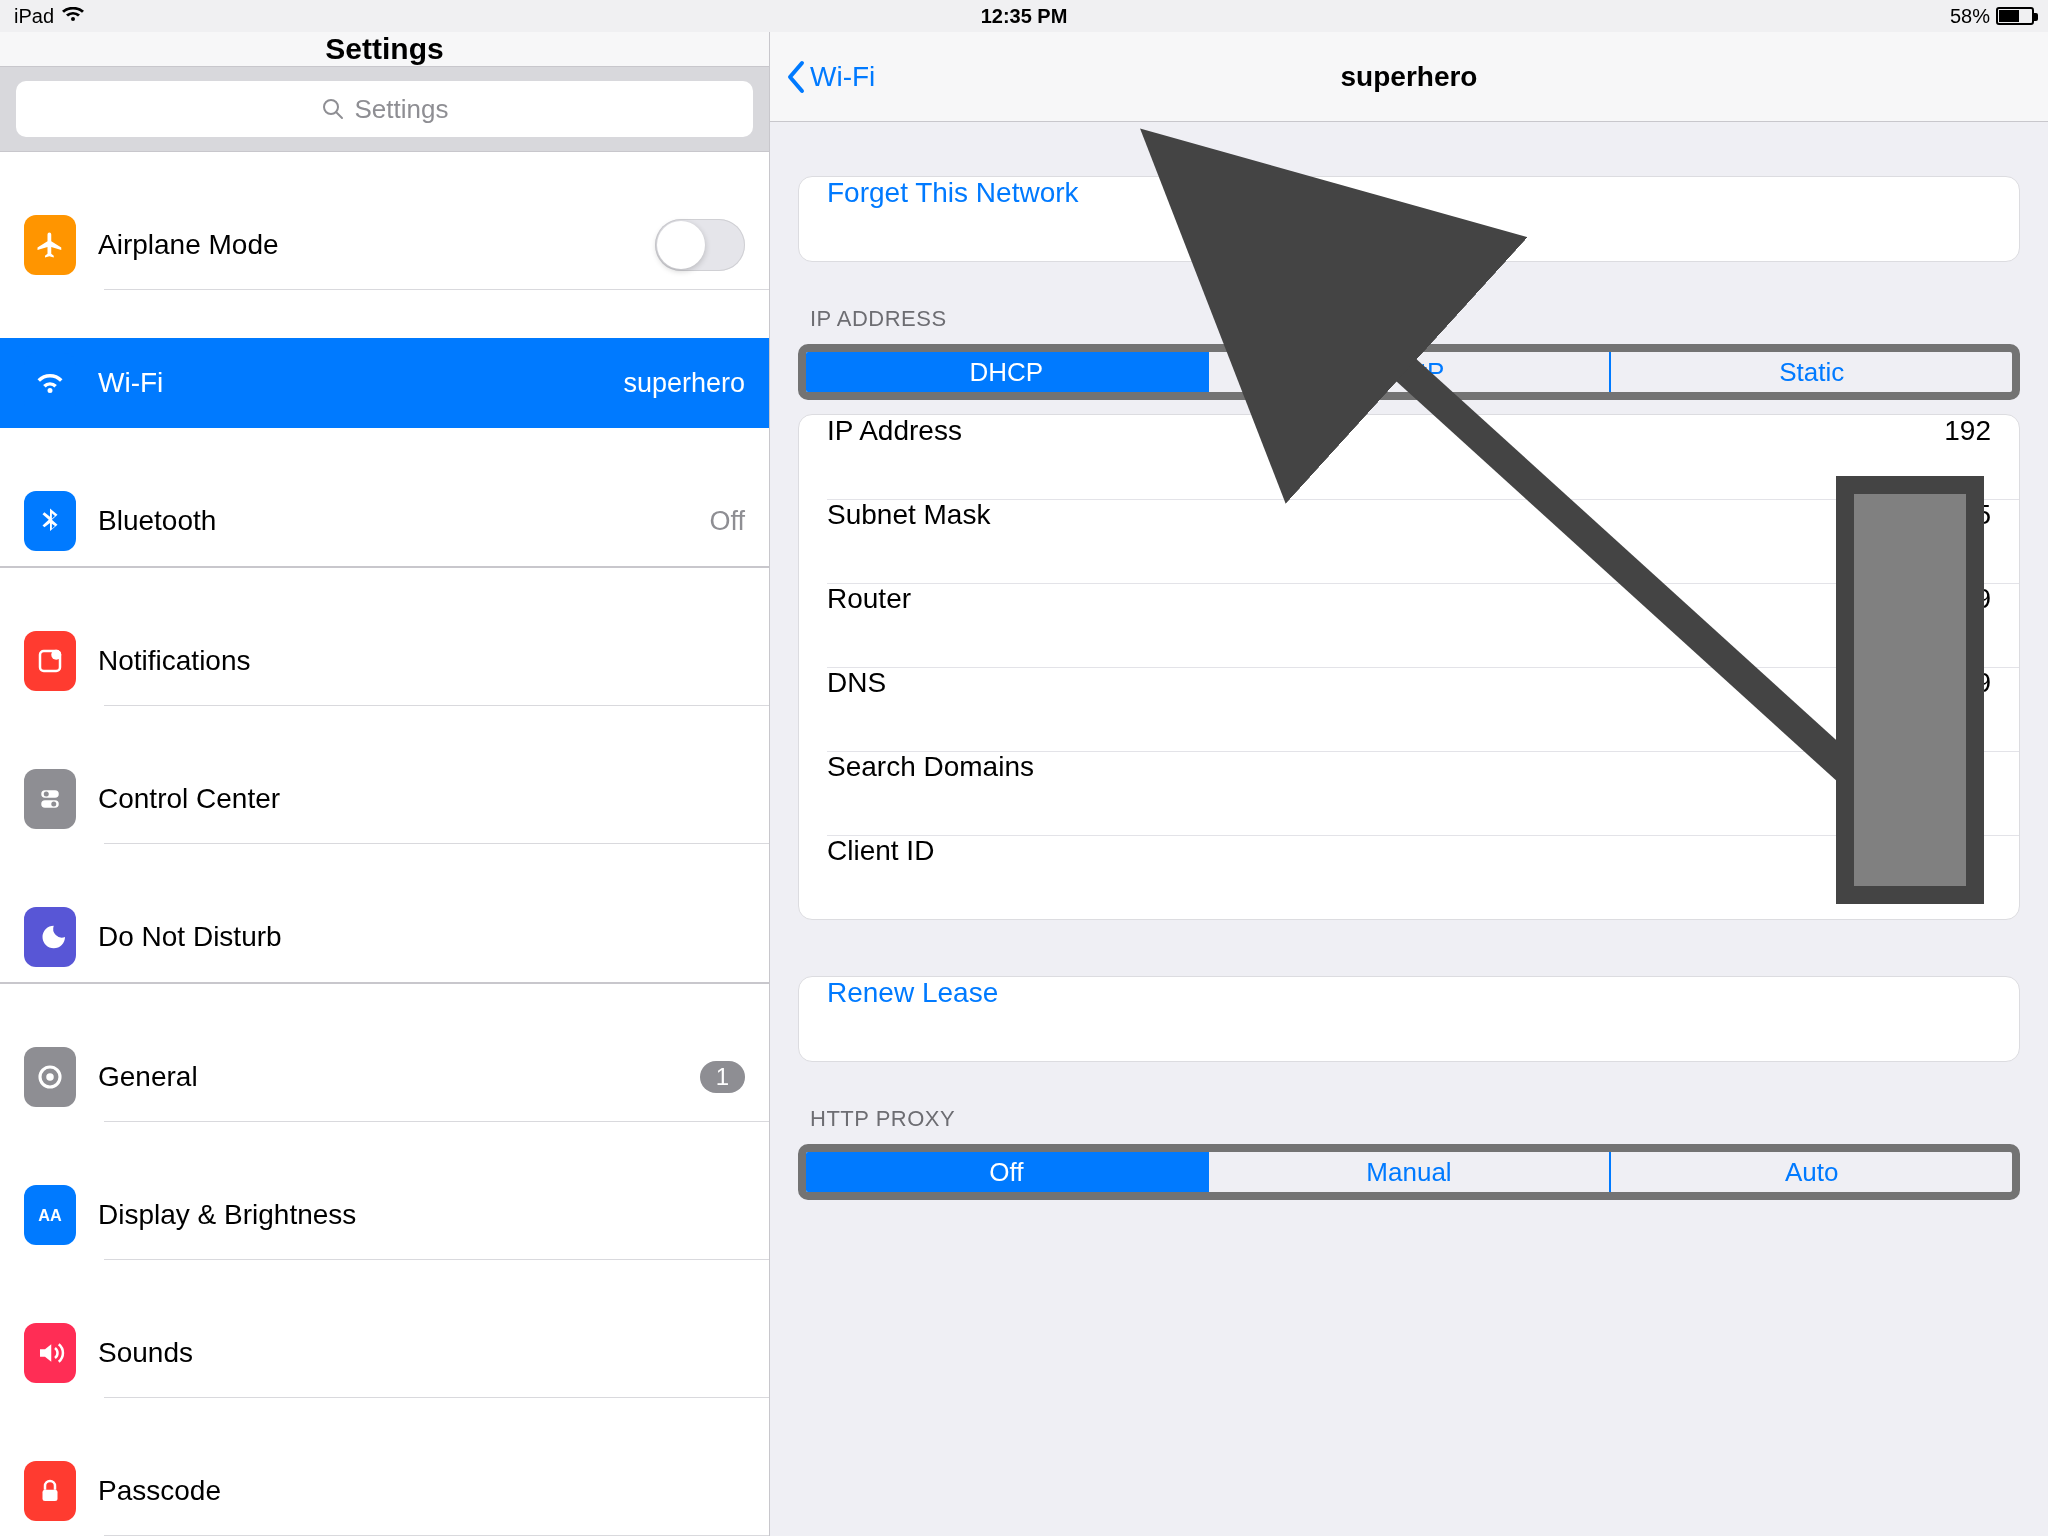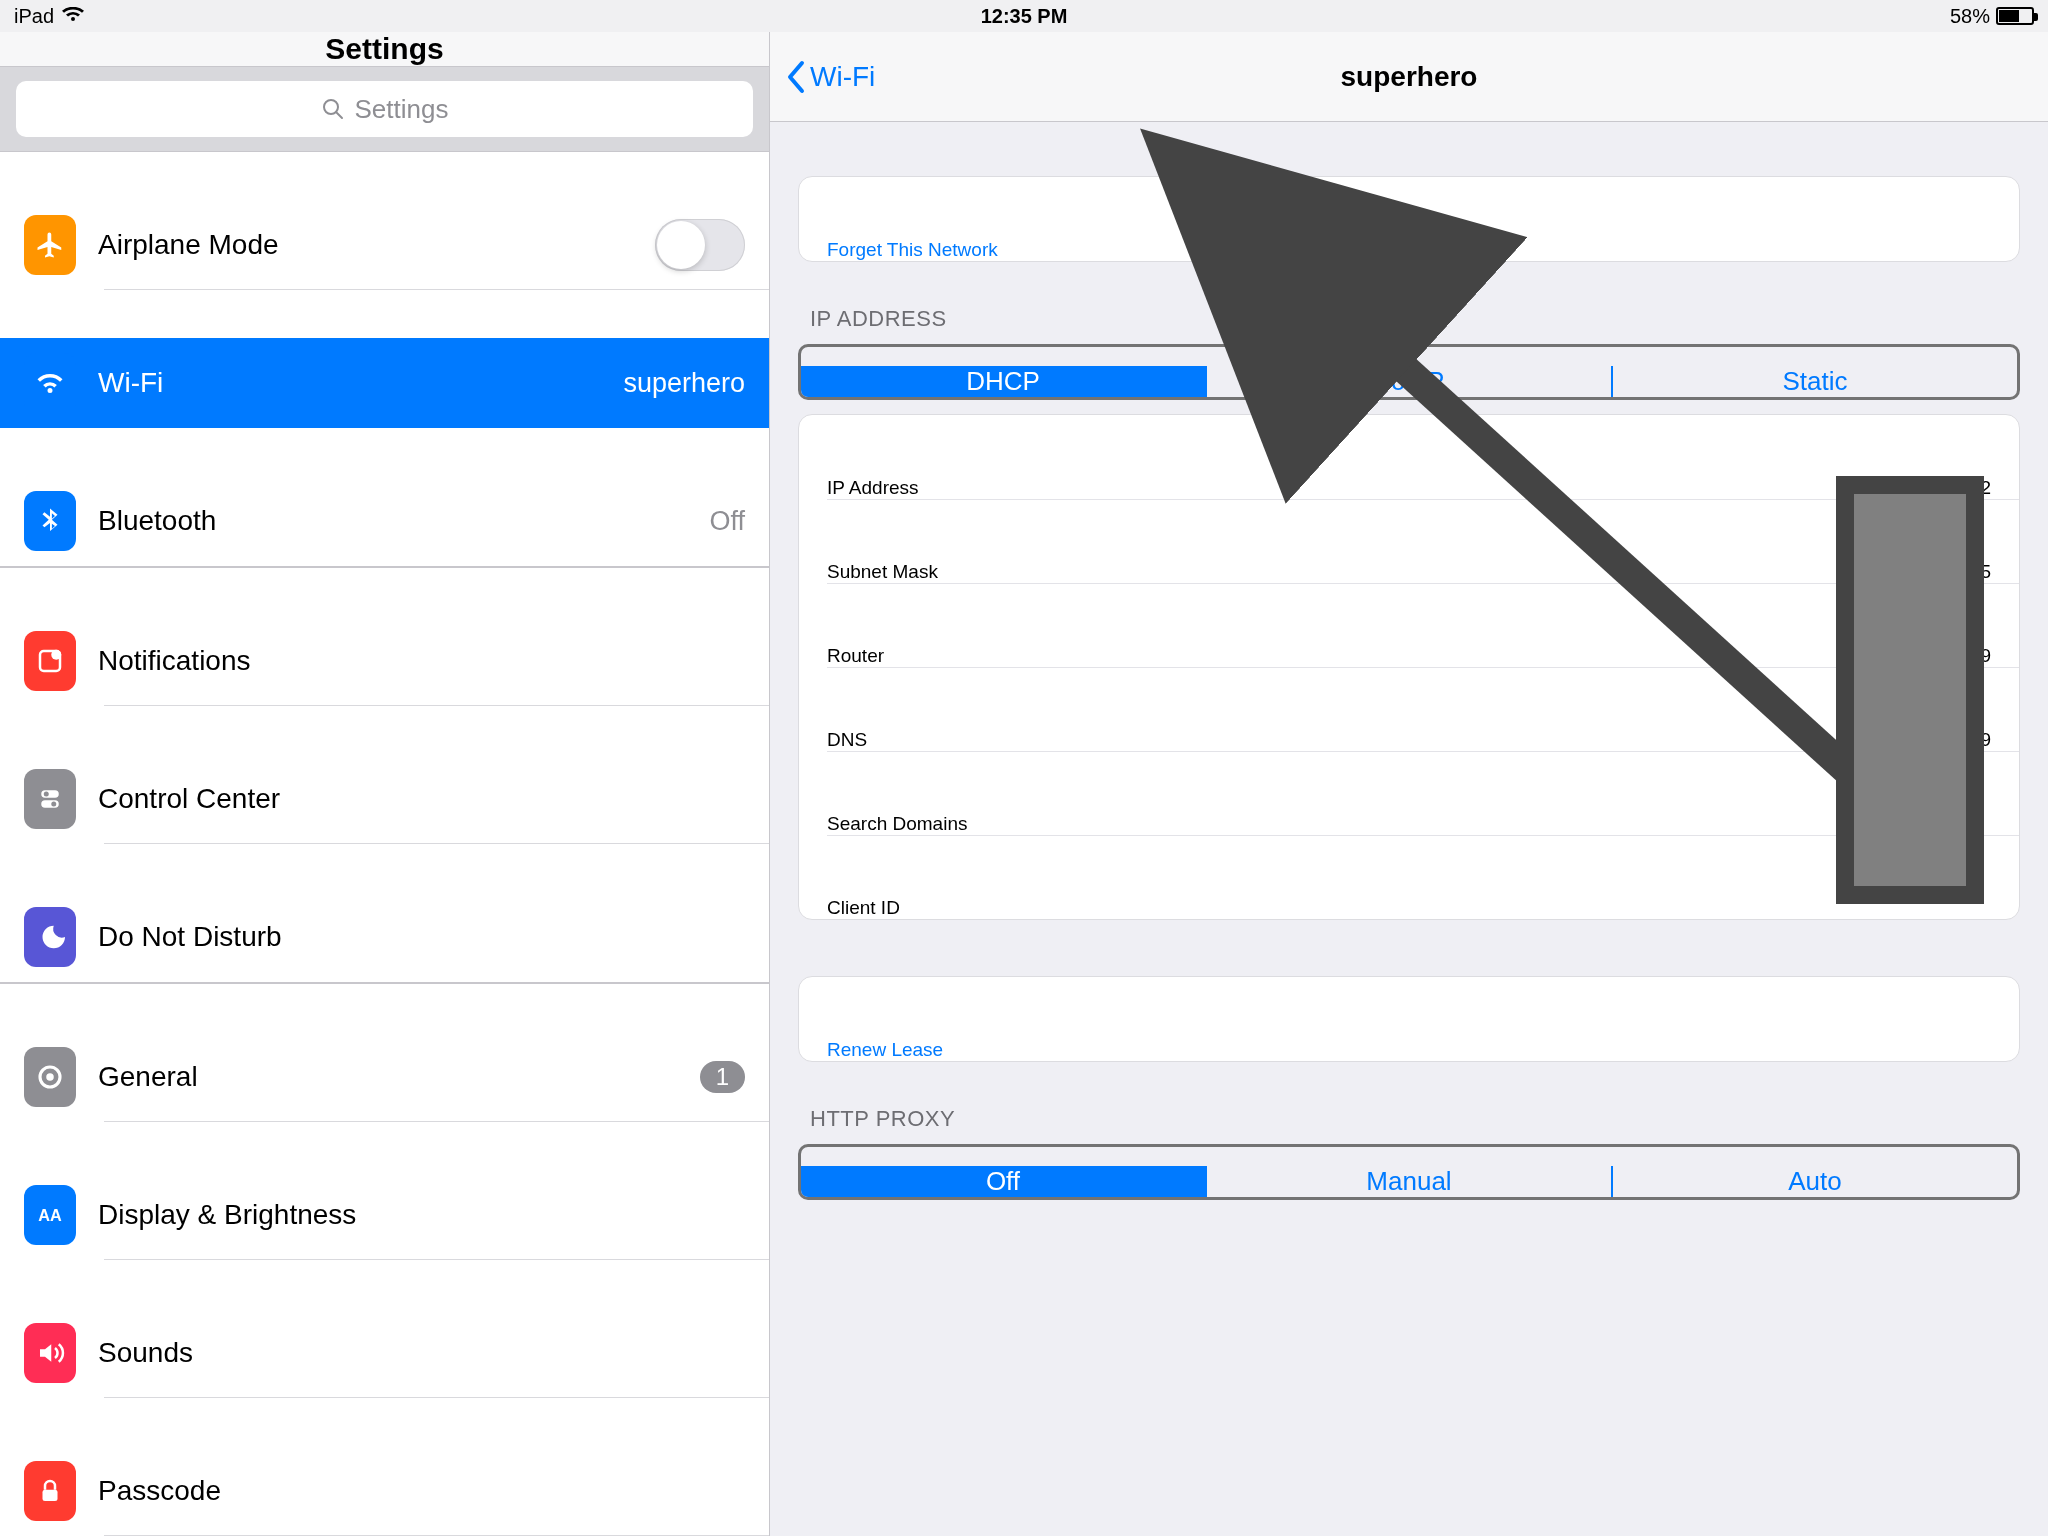--- a/index.html
+++ b/index.html
@@ -143,41 +143,41 @@
   .detail-scroll { padding: 0 28px; }
 
   .card {
     background:#fff;
     border:1px solid #dcdce0;
     border-radius: 14px;
     overflow:hidden;
   }
   .card .drow {
     height: 84px;
-    display:flex; align-items:flex-end;
+    display:flex; align-items:flex-start;
     padding: 0 28px;
-    font-size:19px;
+    font-size:28px;
     position:relative;
   }
   .card .drow + .drow::before {
     content:""; position:absolute; left:28px; right:0; top:0; height:1px; background:#e3e3e8;
   }
   .drow .dlabel { flex:1; }
   .drow .dval { color:#000000; text-align:right; }
   .link-row { color:#007aff; }
 
   .group-label {
     font-size:22px; color:#6d6d72;
     padding: 44px 12px 12px 12px;
     letter-spacing: .5px;
   }
 
   .seg {
-    display:flex; border:3px solid #737373; border-radius:10px;
-    overflow:hidden; height:56px;align-items:flex-end;
+    display:flex; border:8px solid #737373; border-radius:10px;
+    overflow:hidden; height:56px;
   }
   .seg .opt {
     flex:1; display:flex; align-items:center; justify-content:center;
     color:#007aff; font-size:26px;
     border-right:2px solid #007aff;
   }
   .seg .opt:last-child { border-right:none; }
   .seg .opt.sel { background:#007aff; color:#fff; }
 
   

